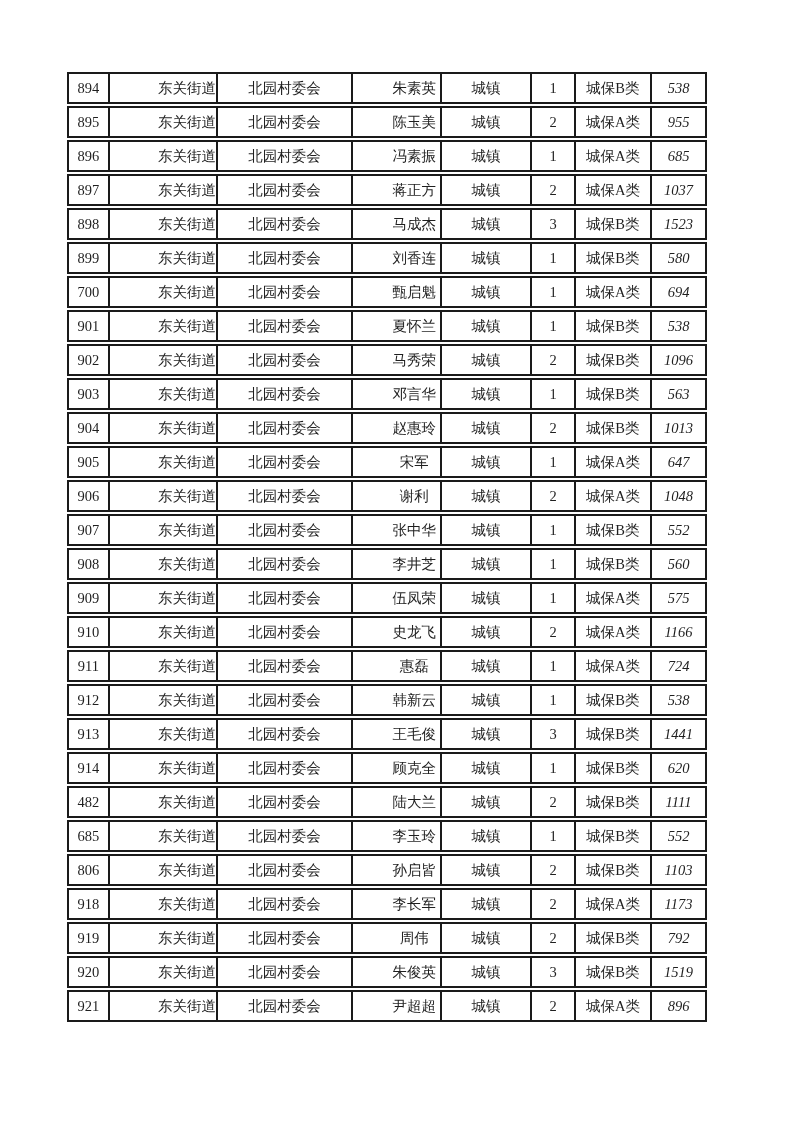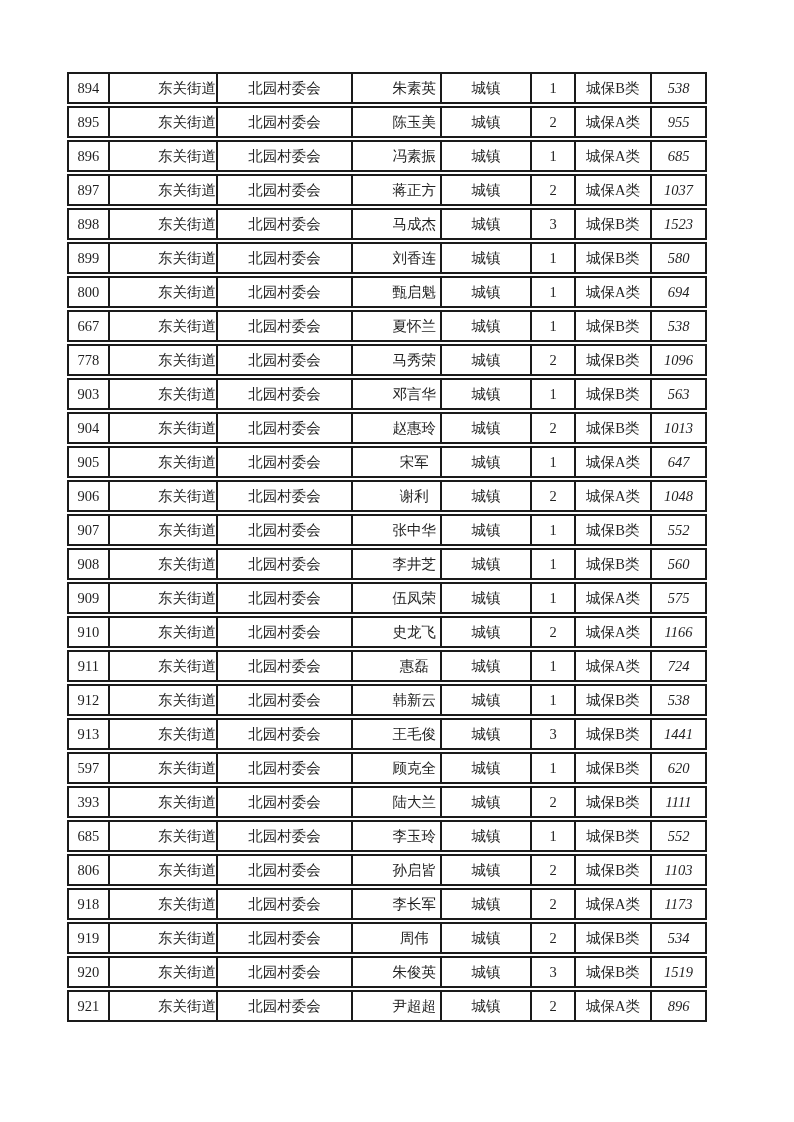--- a/index.html
+++ b/index.html
@@ -118,43 +118,43 @@
     <div class="cell c-street">东关街道</div>
     <div class="cell c-village">北园村委会</div>
     <div class="cell c-name">刘香连</div>
     <div class="cell c-residence">城镇</div>
     <div class="cell c-count">1</div>
     <div class="cell c-category">城保B类</div>
     <div class="cell c-amount">580</div>
   </div>
 
   <div class="row">
-    <div class="cell c-seq">800</div>
+    <div class="cell c-seq">700</div>
     <div class="cell c-street">东关街道</div>
     <div class="cell c-village">北园村委会</div>
     <div class="cell c-name">甄启魁</div>
     <div class="cell c-residence">城镇</div>
     <div class="cell c-count">1</div>
     <div class="cell c-category">城保A类</div>
     <div class="cell c-amount">694</div>
   </div>
 
   <div class="row">
-    <div class="cell c-seq">667</div>
+    <div class="cell c-seq">901</div>
     <div class="cell c-street">东关街道</div>
     <div class="cell c-village">北园村委会</div>
     <div class="cell c-name">夏怀兰</div>
     <div class="cell c-residence">城镇</div>
     <div class="cell c-count">1</div>
     <div class="cell c-category">城保B类</div>
     <div class="cell c-amount">538</div>
   </div>
 
   <div class="row">
-    <div class="cell c-seq">778</div>
+    <div class="cell c-seq">902</div>
     <div class="cell c-street">东关街道</div>
     <div class="cell c-village">北园村委会</div>
     <div class="cell c-name">马秀荣</div>
     <div class="cell c-residence">城镇</div>
     <div class="cell c-count">2</div>
     <div class="cell c-category">城保B类</div>
     <div class="cell c-amount">1096</div>
   </div>
 
   <div class="row">
@@ -272,32 +272,32 @@
     <div class="cell c-street">东关街道</div>
     <div class="cell c-village">北园村委会</div>
     <div class="cell c-name">王毛俊</div>
     <div class="cell c-residence">城镇</div>
     <div class="cell c-count">3</div>
     <div class="cell c-category">城保B类</div>
     <div class="cell c-amount">1441</div>
   </div>
 
   <div class="row">
-    <div class="cell c-seq">597</div>
+    <div class="cell c-seq">914</div>
     <div class="cell c-street">东关街道</div>
     <div class="cell c-village">北园村委会</div>
     <div class="cell c-name">顾克全</div>
     <div class="cell c-residence">城镇</div>
     <div class="cell c-count">1</div>
     <div class="cell c-category">城保B类</div>
     <div class="cell c-amount">620</div>
   </div>
 
   <div class="row">
-    <div class="cell c-seq">393</div>
+    <div class="cell c-seq">482</div>
     <div class="cell c-street">东关街道</div>
     <div class="cell c-village">北园村委会</div>
     <div class="cell c-name">陆大兰</div>
     <div class="cell c-residence">城镇</div>
     <div class="cell c-count">2</div>
     <div class="cell c-category">城保B类</div>
     <div class="cell c-amount">1111</div>
   </div>
 
   <div class="row">
@@ -334,21 +334,21 @@
   </div>
 
   <div class="row">
     <div class="cell c-seq">919</div>
     <div class="cell c-street">东关街道</div>
     <div class="cell c-village">北园村委会</div>
     <div class="cell c-name">周伟</div>
     <div class="cell c-residence">城镇</div>
     <div class="cell c-count">2</div>
     <div class="cell c-category">城保B类</div>
-    <div class="cell c-amount">534</div>
+    <div class="cell c-amount">792</div>
   </div>
 
   <div class="row">
     <div class="cell c-seq">920</div>
     <div class="cell c-street">东关街道</div>
     <div class="cell c-village">北园村委会</div>
     <div class="cell c-name">朱俊英</div>
     <div class="cell c-residence">城镇</div>
     <div class="cell c-count">3</div>
     <div class="cell c-category">城保B类</div>

